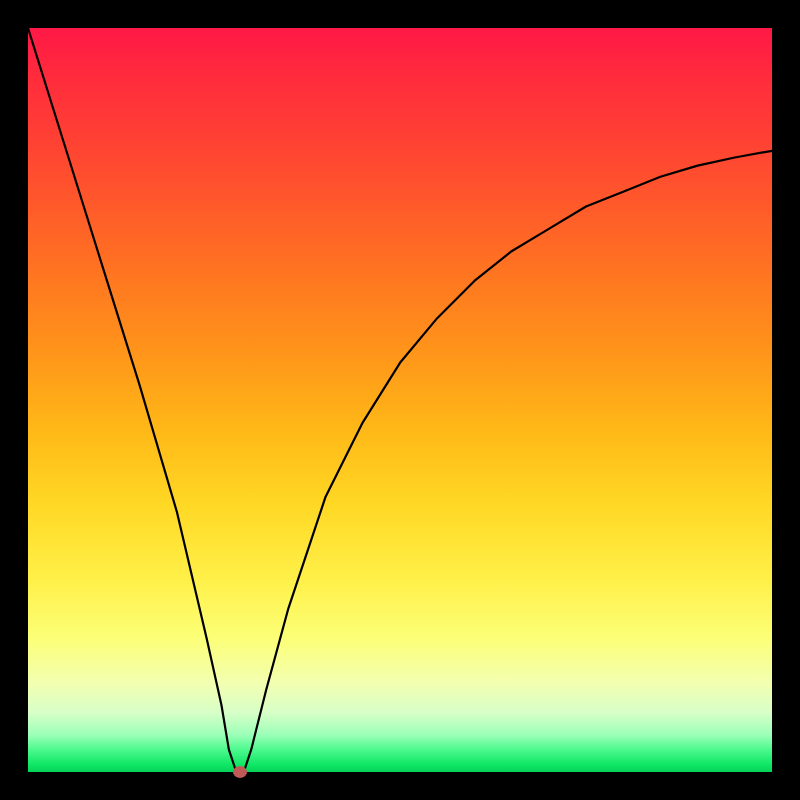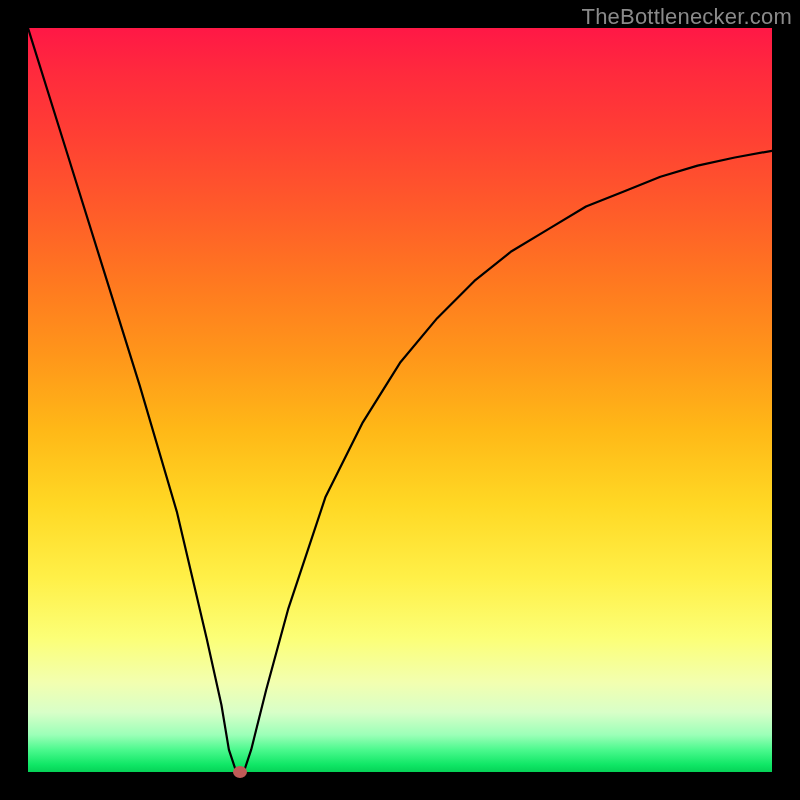--- a/index.html
+++ b/index.html
@@ -64,20 +64,19 @@
     color: #8a8a8a;
     font-size: 22px;
     letter-spacing: 0.2px;
     font-weight: 500;
   }
 </style>
 </head>
 <body>
 
 <div class="frame">
-  <div class="watermark">TheBottlenecker.com</div>
   <div class="plot">
     <svg class="curve" viewBox="0 0 744 744" preserveAspectRatio="none">
       <path id="curve-path" fill="none" stroke="#000000" stroke-width="2.2" stroke-linecap="round" stroke-linejoin="round" d="M0.00 0.00 L37.20 119.04 L74.40 238.08 L111.60 357.12 L148.80 483.60 L178.56 610.08 L193.44 677.04 L200.88 721.68 L208.32 744.00 L215.76 744.00 L223.20 721.68 L238.08 662.16 L260.40 580.32 L297.60 468.72 L334.80 394.32 L372.00 334.80 L409.20 290.16 L446.40 252.96 L483.60 223.20 L520.80 200.88 L558.00 178.56 L595.20 163.68 L632.40 148.80 L669.60 137.64 L706.80 129.46 L744.00 122.76"></path>
     </svg>
     <div id="marker" class="dot" style="left: 212.04px; top: 744px; background: rgb(191, 90, 87);"></div>
   </div>
 </div>
 
 </body></html>

